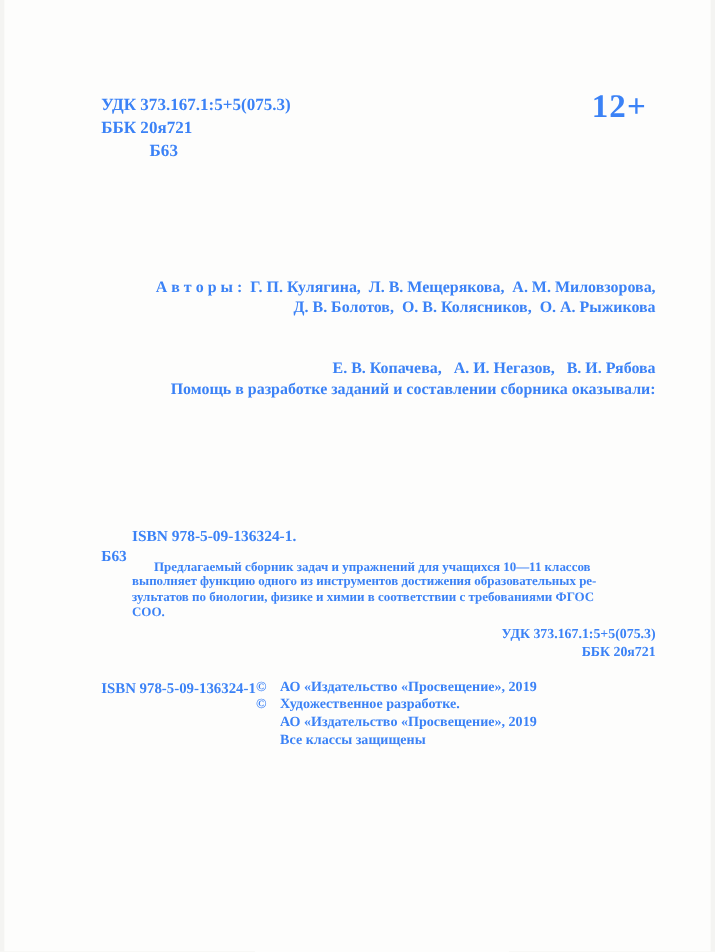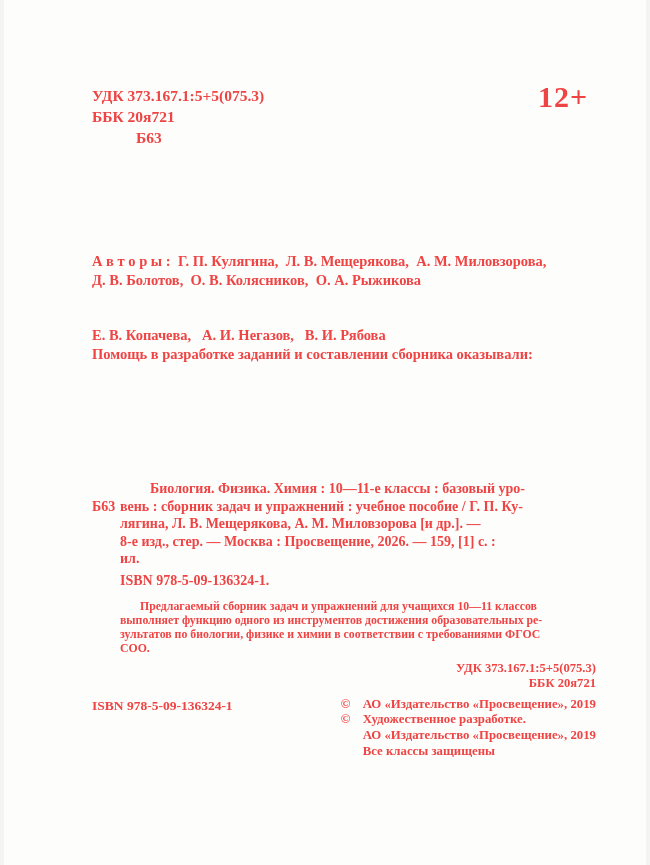--- a/index.html
+++ b/index.html
@@ -1,42 +1,42 @@
 <!DOCTYPE html>
 <html><head>
 <meta charset="utf-8">
 <style>
   html,body{margin:0;padding:0;background:#f4f4f2;}
   .page{
     box-sizing:border-box;
     width:642px;height:865px;
     margin:0 auto;
     background:#fdfdfc;
-    color:#ef4444;
+    color:#3b82f6;
     font-family:"Liberation Serif","DejaVu Serif",serif;
     font-weight:bold;
     padding:85px 50px 0 88px;
     position:relative;
     overflow:hidden;
   }
   .top-row{display:flex;justify-content:space-between;align-items:flex-start;}
   .codes{font-size:15.5px;line-height:21px;}
   .codes .mark-line{padding-left:44px;}
   .age-rating{font-size:30px;line-height:24px;padding-right:8px;letter-spacing:1px;margin-left:41px;}
-  .centered-block{text-align:left;font-size:14.5px;line-height:19px;}
+  .centered-block{text-align:right;font-size:14.5px;line-height:19px;}
   .centered-block div{white-space:pre;}
   .authors-block{margin-top:104px;}
   .helpers-block{margin-top:36px;}
   .catalog-card{margin-top:116px;position:relative;padding-left:28px;font-size:14px;line-height:17.5px;}
   .card-mark{position:absolute;left:0;top:17.5px;}
   .card-desc{white-space:pre-line;text-indent:30px;}
   .card-isbn{margin-top:4px;margin-bottom:2px;}
   .annot{font-size:11.8px;line-height:13.9px;text-indent:20px;white-space:pre-line;margin-top:11px;}
   .card-codes{text-align:right;font-size:12.6px;line-height:15.5px;margin-top:5px;}
-  .footer{display:flex;justify-content:space-between;margin-top:5px;font-size:12.8px;line-height:15.8px;}
+  .footer{display:flex;margin-top:17px;font-size:12.8px;line-height:15.8px;}
   .footer-isbn{font-size:13.5px;padding-top:1px;}
   .copyright-table{display:grid;grid-template-columns:22px auto;column-gap:0;}
   .copyright-table span{white-space:pre;}
 </style>
 </head>
 <body>
 
 <div class="page">
 
   <div class="top-row">
@@ -53,25 +53,20 @@
     <div>Д. В. Болотов,  О. В. Колясников,  О. А. Рыжикова</div>
   </div>
 
   <div class="centered-block helpers-block">
     <div>Е. В. Копачева,   А. И. Негазов,   В. И. Рябова</div>
     <div>Помощь в разработке заданий и составлении сборника оказывали:</div>
   </div>
 
   <div class="catalog-card">
     <div class="card-mark">Б63</div>
-    <div class="card-desc">Биология. Физика. Химия : 10—11-е классы : базовый уро-
-вень : сборник задач и упражнений : учебное пособие / Г. П. Ку-
-лягина,  Л. В. Мещерякова,  А. М. Миловзорова  [и  др.].  —
-8-е изд., стер. — Москва : Просвещение, 2026. — 159, [1] с. :
-ил.</div>
     <div class="card-isbn">ISBN 978-5-09-136324-1.</div>
     <div class="annot">Предлагаемый сборник задач и упражнений для учащихся 10—11 классов
 выполняет функцию одного из инструментов достижения образовательных ре-
 зультатов по биологии, физике и химии в соответствии с требованиями ФГОС
 СОО.</div>
     <div class="card-codes">
       <div>УДК 373.167.1:5+5(075.3)</div>
       <div>ББК 20я721</div>
     </div>
   </div>

